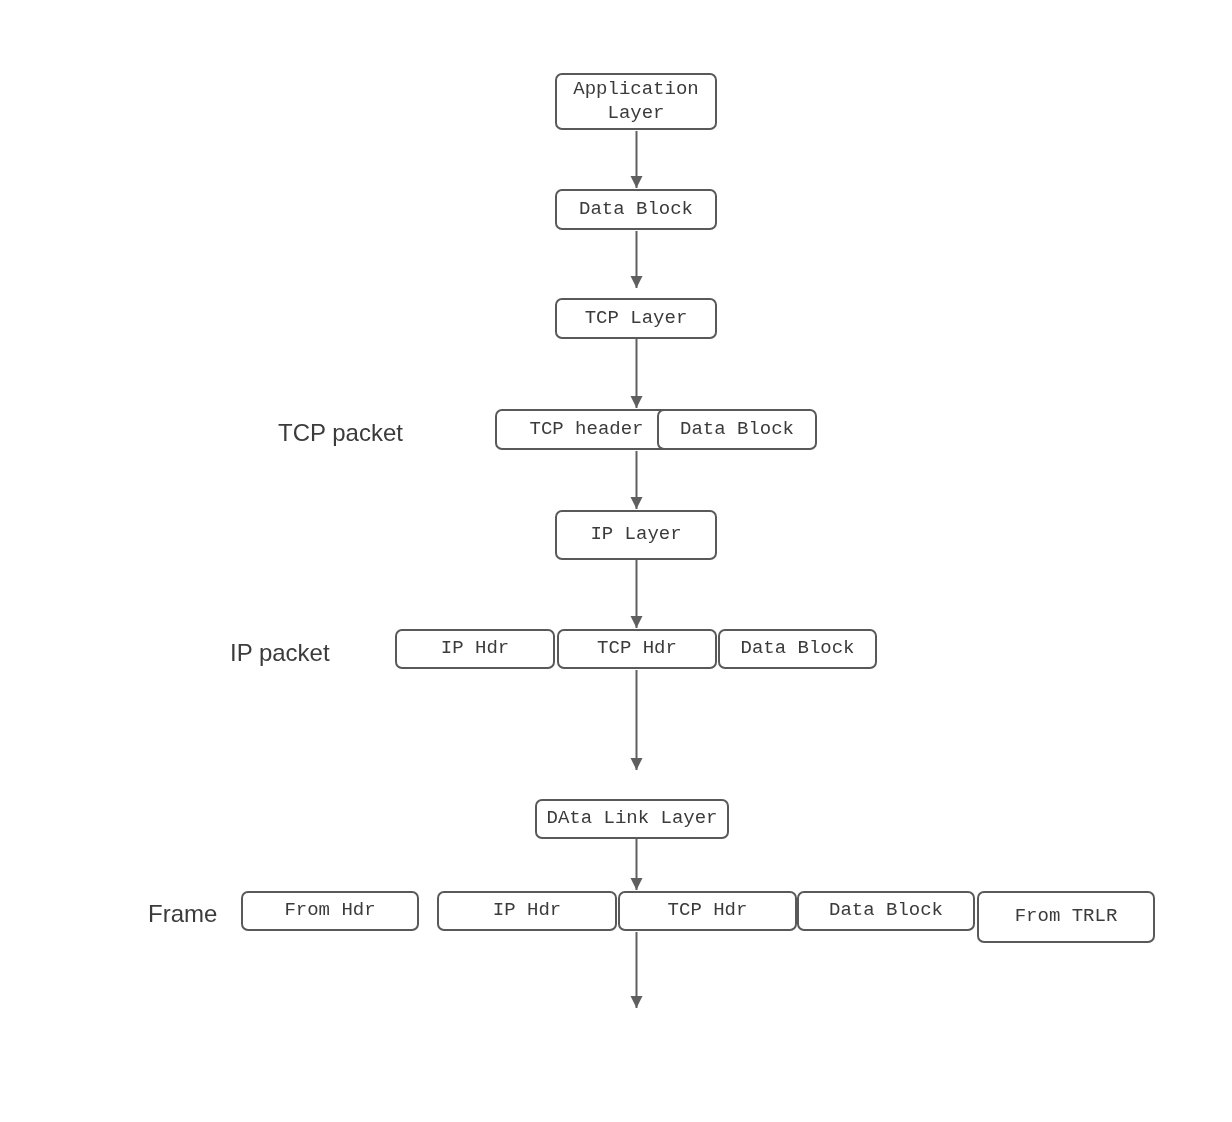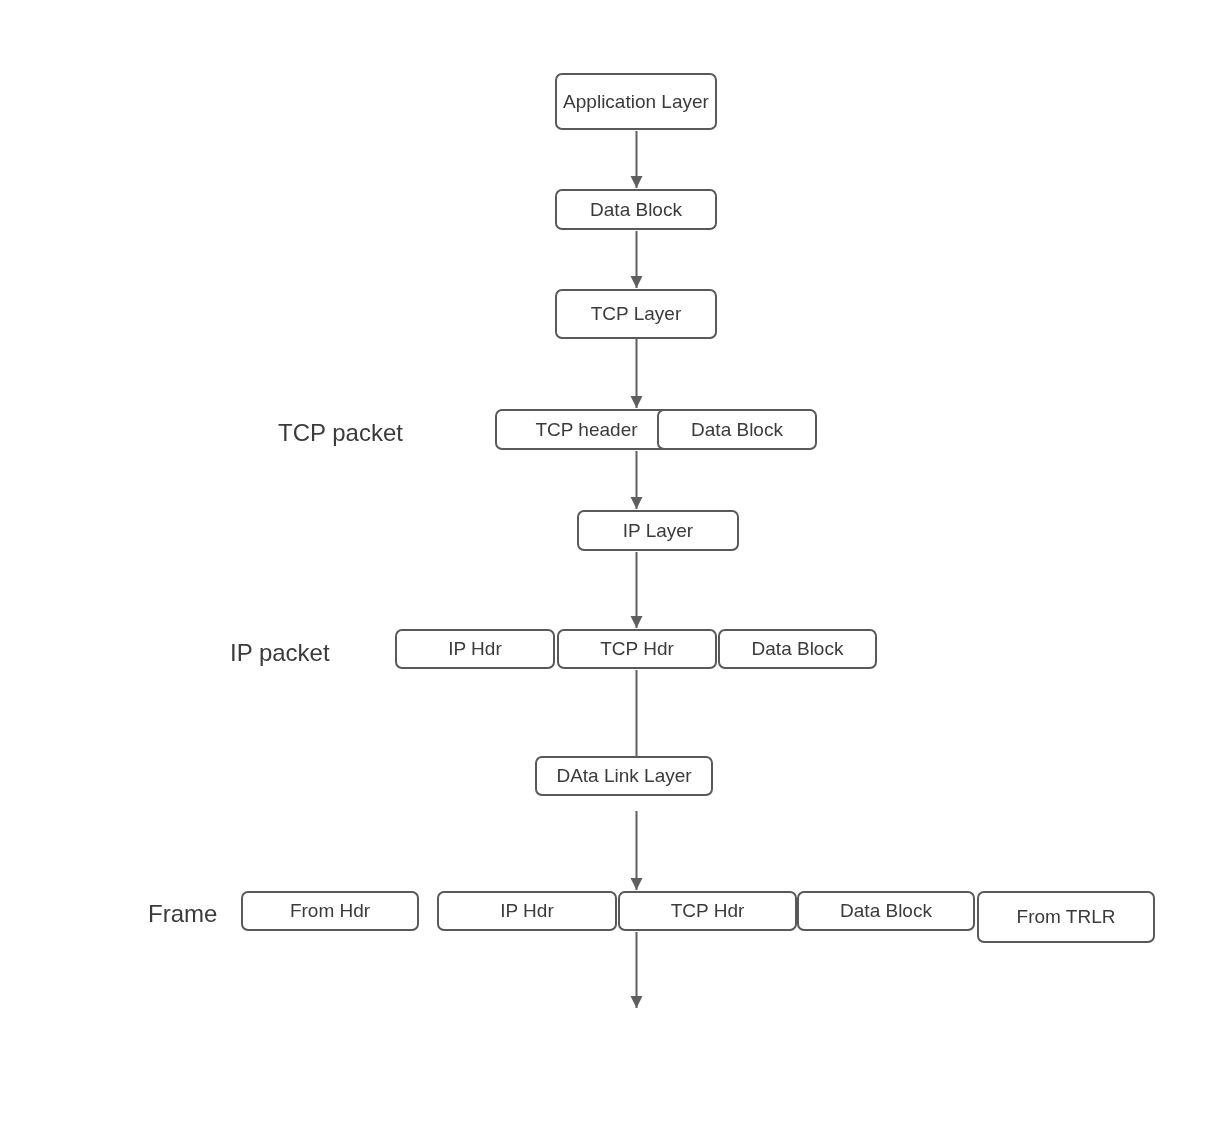--- a/index.html
+++ b/index.html
@@ -38,20 +38,21 @@
     border: 2px solid var(--stroke);
     border-radius: 7px;
     display: flex;
     align-items: center;
     justify-content: center;
     text-align: center;
     font-size: 19px;
     line-height: 1.25;
     color: var(--text);
     padding: 0 6px;
+    font-family: Liberation Mono, monospace;
   }
   .side-label {
     position: absolute;
     font-size: 24px;
     color: var(--text);
     white-space: nowrap;
   }
 </style>
 </head>
 <body>
@@ -71,34 +72,34 @@
     <line class="connector" x1="636.5" y1="552" x2="636.5" y2="628" marker-end="url(#ah)"></line>
     <line class="connector" x1="636.5" y1="670" x2="636.5" y2="770" marker-end="url(#ah)"></line>
     <line class="connector" x1="636.5" y1="811" x2="636.5" y2="890" marker-end="url(#ah)"></line>
     <line class="connector" x1="636.5" y1="932" x2="636.5" y2="1008" marker-end="url(#ah)"></line>
   </svg>
 
   <div class="node" style="left:555px; top:73px;  width:162px; height:57px;">Application Layer</div>
 
   <div class="node" style="left:555px; top:189px; width:162px; height:41px;">Data Block</div>
 
-  <div class="node" style="left:555px; top:289px; width:162px; height:50px;">TCP Layer</div>
+  <div class="node" style="left:555px; top:298px; width:162px; height:41px;">TCP Layer</div>
 
   <div class="side-label" style="left:278px; top:419px;">TCP packet</div>
   <div class="node" style="left:495px; top:409px; width:183px; height:41px;">TCP header</div>
   <div class="node" style="left:657px; top:409px; width:160px; height:41px;">Data Block</div>
 
-  <div class="node" style="left:555px; top:510px; width:162px; height:41px;margin-left:22px;">IP Layer</div>
+  <div class="node" style="left:555px; top:510px; width:162px; height:50px;">IP Layer</div>
 
   <div class="side-label" style="left:230px; top:639px;">IP packet</div>
   <div class="node" style="left:395px; top:629px; width:160px; height:40px;">IP Hdr</div>
   <div class="node" style="left:557px; top:629px; width:160px; height:40px;">TCP Hdr</div>
   <div class="node" style="left:718px; top:629px; width:159px; height:40px;">Data Block</div>
 
-  <div class="node" style="left:535px; top:756px; width:178px; height:40px;">DAta Link Layer</div>
+  <div class="node" style="left:535px; top:799px; width:194px; height:40px;">DAta Link Layer</div>
 
   <div class="side-label" style="left:148px; top:900px;">Frame</div>
   <div class="node" style="left:241px; top:891px; width:178px; height:40px;">From Hdr</div>
   <div class="node" style="left:437px; top:891px; width:180px; height:40px;">IP Hdr</div>
   <div class="node" style="left:618px; top:891px; width:179px; height:40px;">TCP Hdr</div>
   <div class="node" style="left:797px; top:891px; width:178px; height:40px;">Data Block</div>
   <div class="node" style="left:977px; top:891px; width:178px; height:52px;">From TRLR</div>
 
 
 </div>

